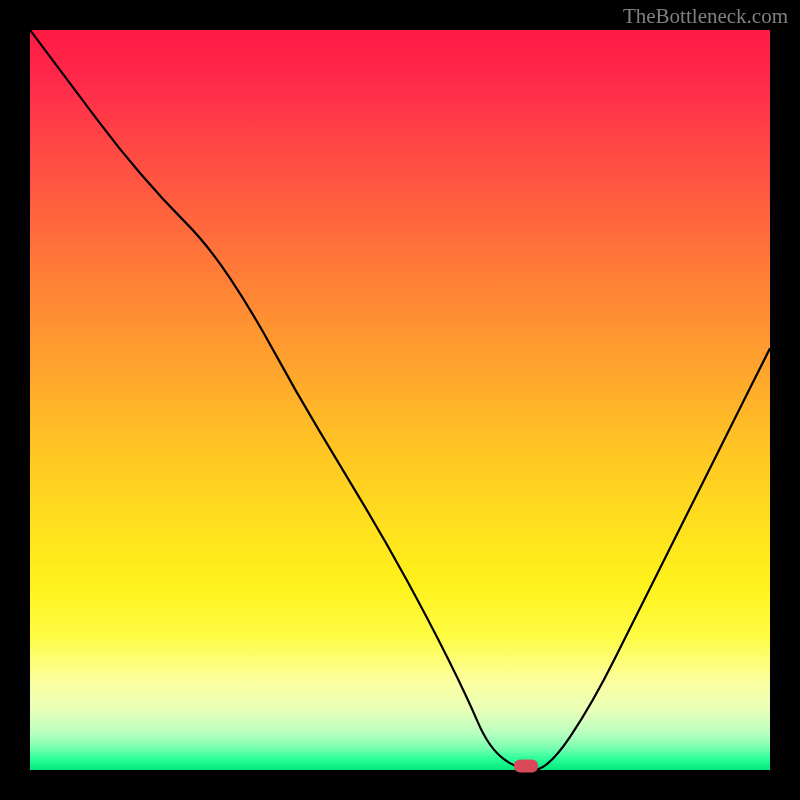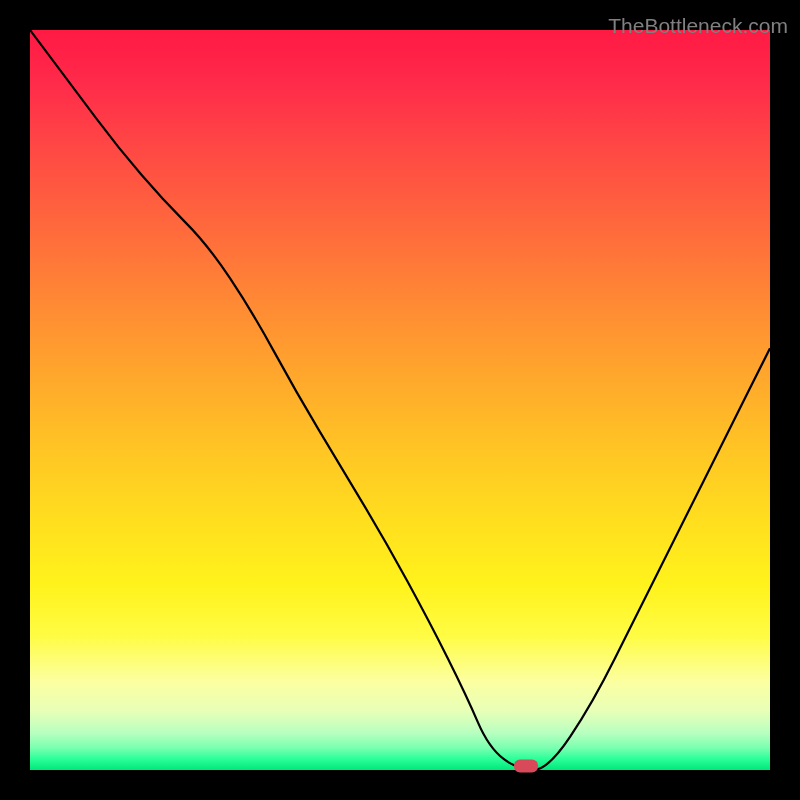--- a/index.html
+++ b/index.html
@@ -6,27 +6,27 @@
   body {
     width: 800px;
     height: 800px;
     background: #000;
     position: relative;
     font-family: Arial, sans-serif;
     overflow: hidden;
   }
   .watermark {
     position: absolute;
-    top: 14px;
+    top: 4px;
     right: 12px;
     color: #808080;
     font-size: 21px;
     font-weight: 500;
     z-index: 10;
-    font-family: Liberation Sans, sans-serif;
+    font-family: Liberation Serif, serif;
   }
   .plot-area {
     position: absolute;
     left: 30px;
     top: 30px;
     width: 740px;
     height: 740px;
     background: linear-gradient(to bottom,
       #ff1a44 0%,
       #ff2a4a 7%,

